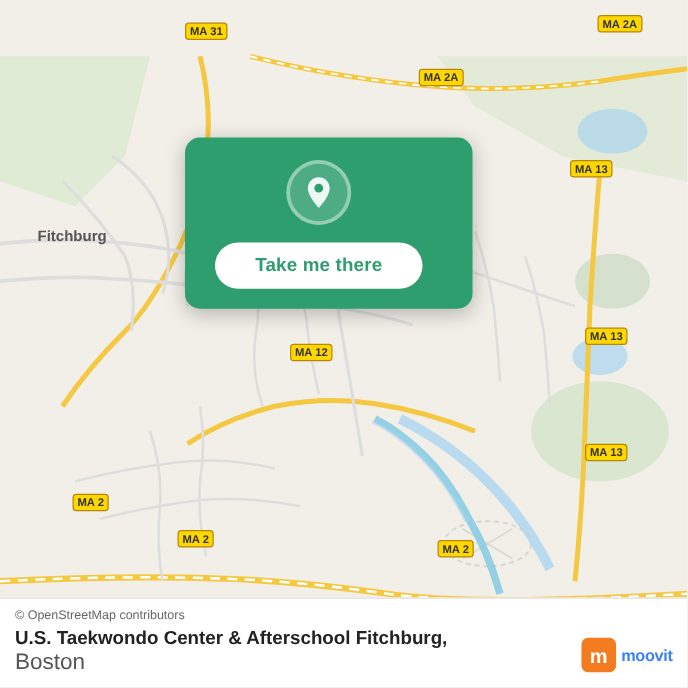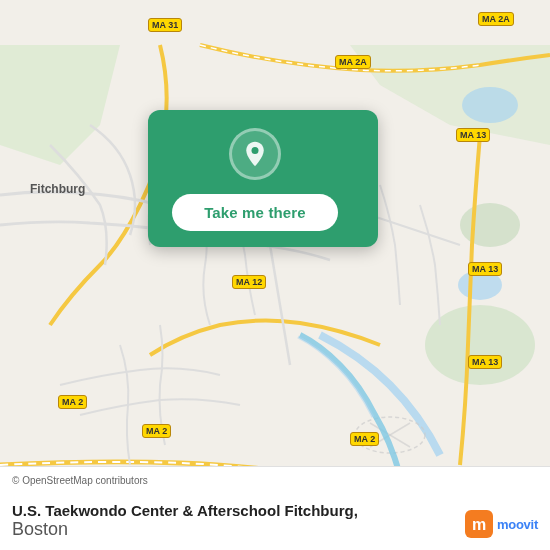--- a/index.html
+++ b/index.html
@@ -86,21 +86,21 @@
       position: absolute;
       bottom: 0;
       left: 0;
       width: 100%;
       background: white;
       padding: 8px 12px 10px 12px;
       border-top: 1px solid #e0e0e0;
       z-index: 10;
       display: flex;
       flex-direction: column;
-      gap: 16px;
+      gap: 4px;
     }
 
     .osm-credit {
       font-size: 10px;
       color: #666;
     }
 
     .place-name {
       font-size: 15px;
       font-weight: 600;

